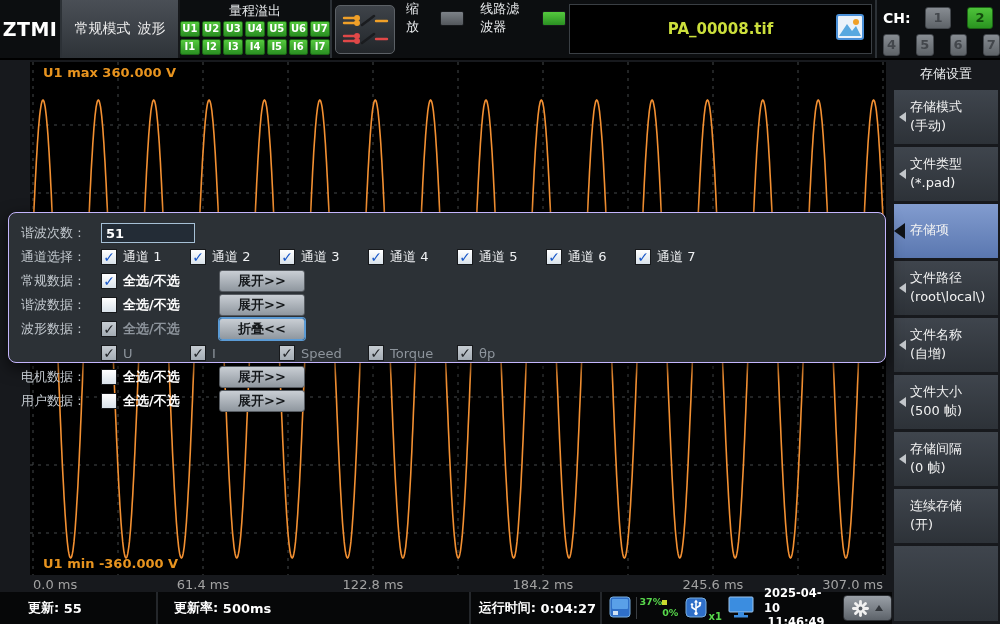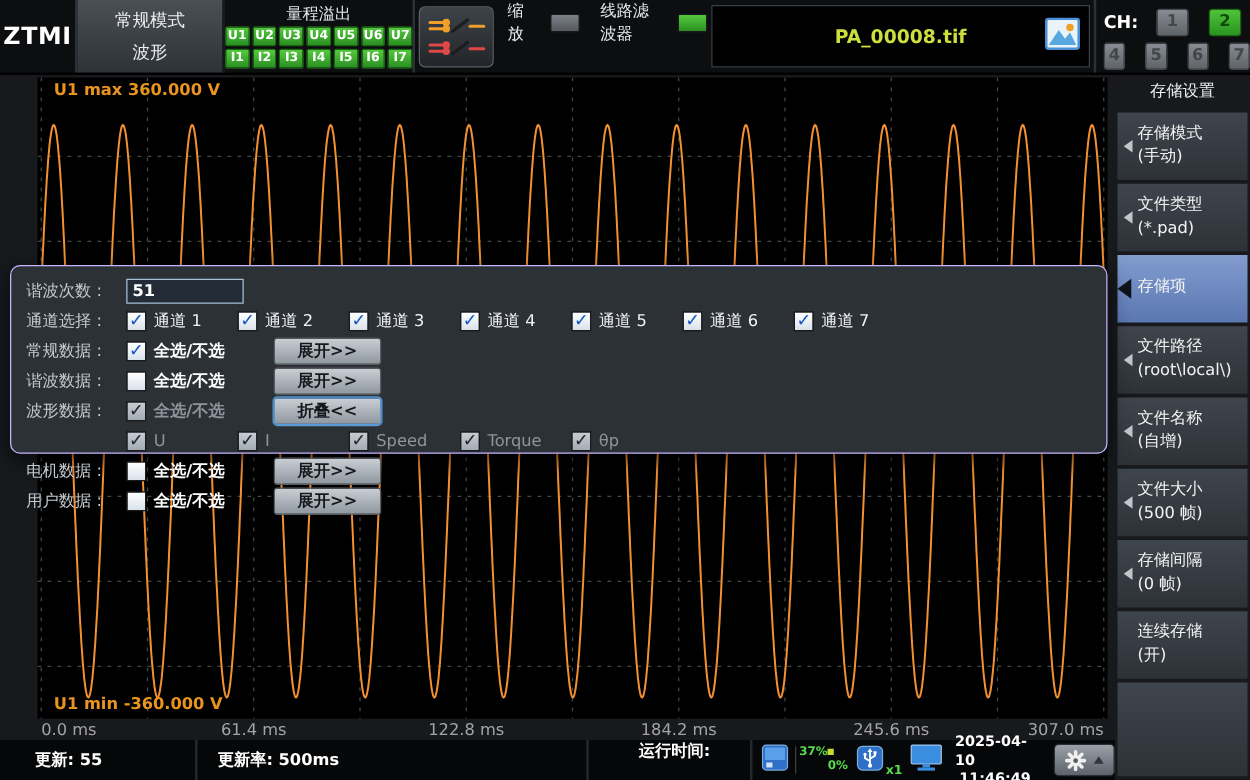--- a/index.html
+++ b/index.html
@@ -2,21 +2,21 @@
 <html><head>
 <meta charset="utf-8">
 <style>
   html,body{margin:0;padding:0;background:#000;}
   .screen{position:relative;width:1000px;height:624px;background:#17191d;overflow:hidden;
           font-family:"DejaVu Sans","Liberation Sans",sans-serif;-webkit-font-smoothing:antialiased;}
 
   
   .topbar{position:absolute;left:0;top:0;width:1000px;height:60px;background:#0c0e10;display:flex;border-bottom:2px solid #000;box-sizing:border-box;}
   .logo{width:62px;display:flex;align-items:center;justify-content:center;color:#fff;font-weight:800;font-size:19px;letter-spacing:.5px;border-right:2px solid #2c3136;box-sizing:border-box;}
-  .mode-btn{width:118px;background:linear-gradient(#4a4f56,#2e3338);color:#ececec;font-size:14px;display:flex;flex-direction:column;align-items:center;justify-content:center;gap:7px;border-right:2px solid #16181b;box-sizing:border-box;}
+  .mode-btn{width:118px;background:linear-gradient(#4a4f56,#2e3338);color:#ececec;font-size:14px;display:flex;flex-direction:row;align-items:center;justify-content:center;gap:7px;border-right:2px solid #16181b;box-sizing:border-box;}
   .overflow-panel{width:152px;padding-top:2px;border-right:2px solid #2c3136;box-sizing:border-box;}
   .ov-title{text-align:center;color:#e4e6e8;font-size:13px;height:17px;}
   .badge-row{display:flex;justify-content:center;gap:2px;margin-top:2px;}
   .badge{width:18px;height:14px;border-radius:2px;background:linear-gradient(#55c93e,#2a8f22);border:1px solid #1a6414;color:#fff;font-size:10px;font-weight:bold;text-align:center;line-height:14px;}
   .wiring-btn{width:58px;height:47px;margin:5px 3px 0 3px;background:linear-gradient(#3e4349,#22262a);border:1px solid #5c6166;border-radius:5px;display:flex;align-items:center;justify-content:center;}
   .toggles{width:168px;padding-top:8px;color:#e8eaec;font-size:13px;}
   .toggle-row{display:flex;align-items:center;gap:16px;height:20px;margin-bottom:5px;padding-left:8px;}
   .ind{width:22px;height:13px;border-radius:2px;border:1px solid #17191c;flex-shrink:0;}
   .ind.off{background:linear-gradient(#7d8288,#53575c);}
   .ind.on{background:linear-gradient(#55c93e,#2a8f22);}
@@ -62,21 +62,21 @@
   .sel-label{font-weight:bold;color:#fff;font-size:13px;width:86px;margin-left:6px;}
   .sel-label.dim{color:#8d949c;}
   .expand-btn{width:84px;height:20px;margin-left:10px;background:linear-gradient(#c9ced4,#8f979f);border:1px solid #565b61;border-radius:3px;color:#15181b;font-weight:bold;font-size:13px;display:flex;align-items:center;justify-content:center;}
   .expand-btn.focus{border:1px solid #5b9bd5;box-shadow:0 0 0 1px #5b9bd5;}
 
   
   .statusbar{position:absolute;left:0;top:592px;width:892px;height:32px;background:#060708;display:flex;align-items:center;color:#fff;font-size:13px;font-weight:bold;}
   .sb-sec{height:100%;display:flex;align-items:center;box-sizing:border-box;border-right:2px solid #24272b;}
   .sb-sec.s1{width:170px;padding-left:28px;}
   .sb-sec.s2{width:340px;padding-left:16px;}
-  .sb-sec.s3{width:143px;padding-left:8px;border-right:2px solid #24272b;flex-direction:column;}
+  .sb-sec.s3{width:143px;padding-left:8px;border-right:2px solid #24272b;}
   .tray{flex:1;height:100%;display:flex;align-items:center;gap:5px;padding-left:7px;border-right:none;}
   .pct-col{display:flex;line-height:1.15;font-size:9.5px;color:#58d84c;font-weight:bold;border-left:1px solid #3a3e42;padding-left:2px;}
   .pct-col .dot{display:inline-block;width:5px;height:5px;background:#cada2e;margin-right:1px;}
   .usb-wrap{display:flex;align-items:flex-end;gap:1px;}
   .usb-x{color:#58d84c;font-size:10px;}
   .datetime{display:flex;flex-direction:column;align-items:center;line-height:1.25;font-size:11.5px;margin-left:4px;}
   .gear-btn{margin-left:10px;width:54px;height:24px;background:linear-gradient(#9aa0a7,#5d636a);border:1px solid #2a2d31;border-radius:4px;display:flex;align-items:center;justify-content:center;gap:6px;}
   .tri-up{width:0;height:0;border-left:4px solid transparent;border-right:4px solid transparent;border-bottom:6px solid #32363b;}
 </style>
 </head>

